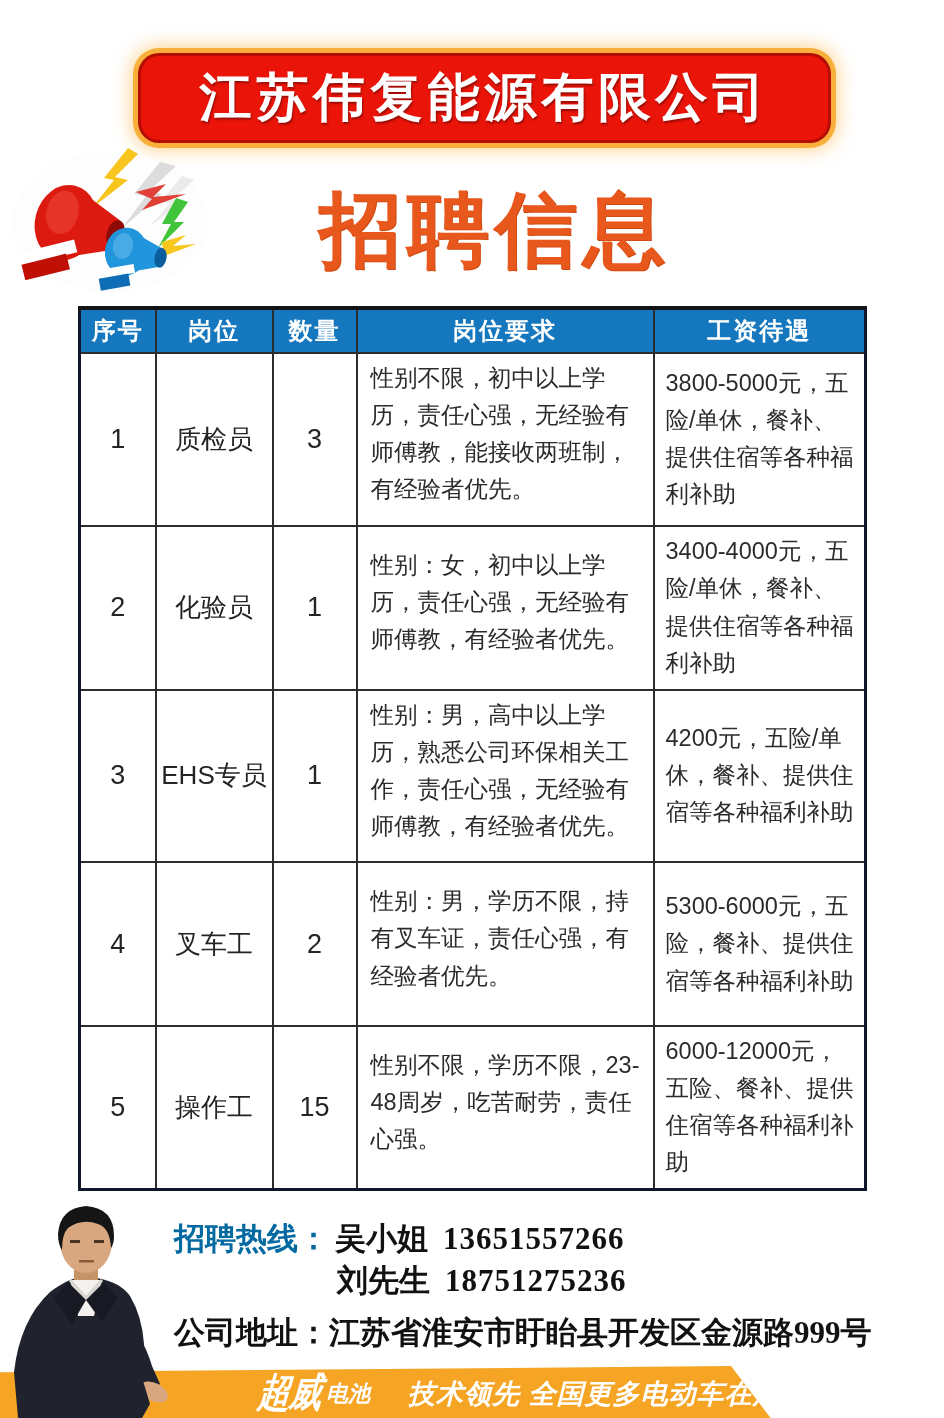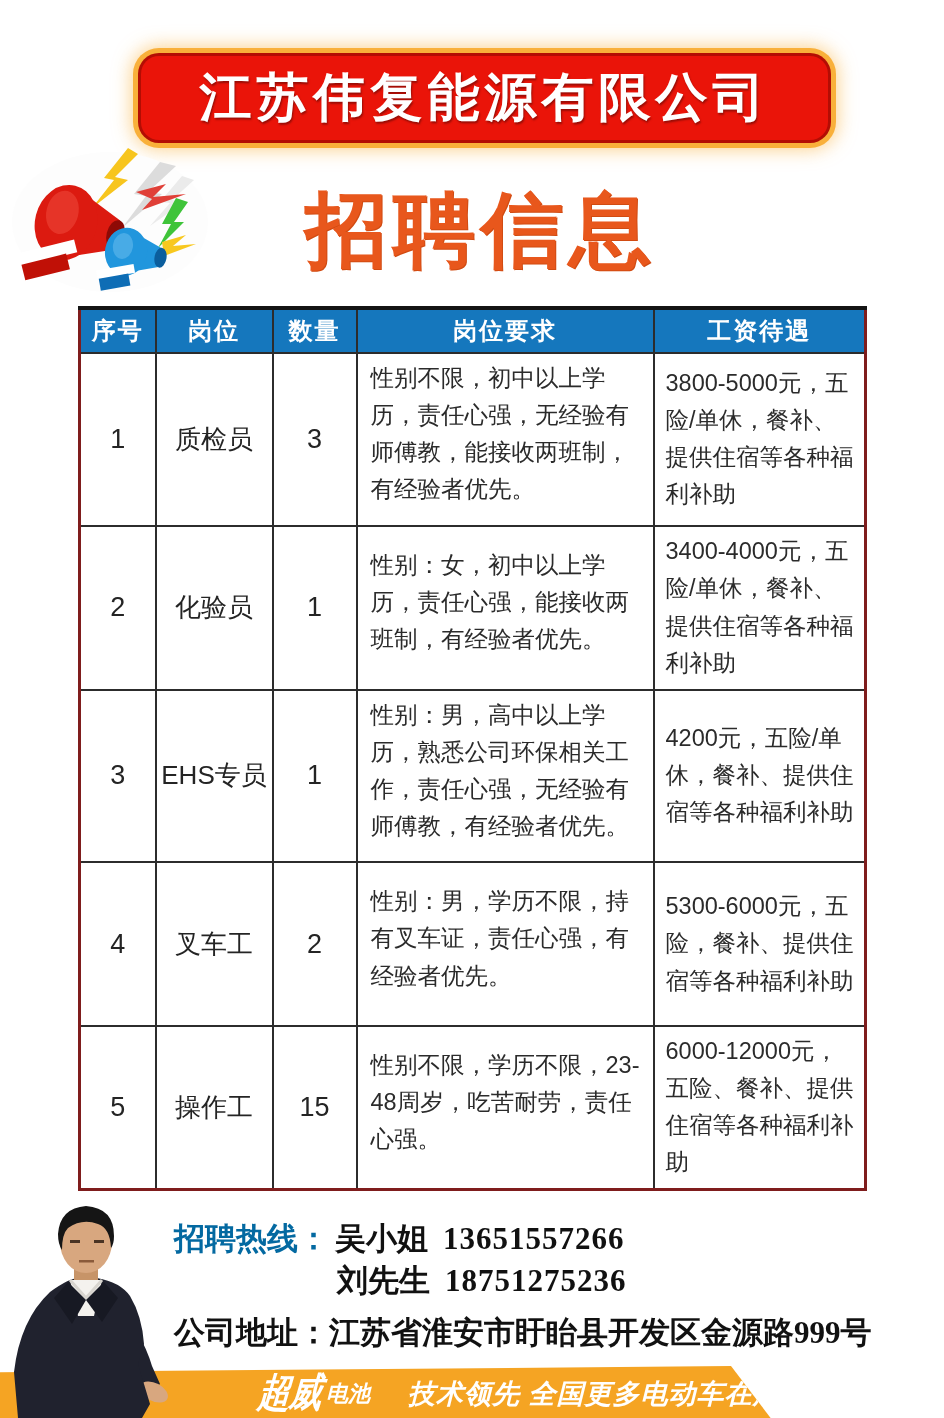--- a/index.html
+++ b/index.html
@@ -14,32 +14,32 @@
     display:flex;align-items:center;justify-content:center;
   }
   .company-banner span{
     color:#fff;font-family:"Liberation Serif","DejaVu Serif",serif;
     font-size:52px;font-weight:bold;letter-spacing:5px;white-space:nowrap;
     text-shadow:1px 2px 2px rgba(0,0,0,.35);
   }
 
   
   .poster-title{
-    position:absolute;left:305px;top:176px;width:360px;
+    position:absolute;left:319px;top:176px;width:360px;
     color:#e8571c;font-family:Liberation Mono, monospace;
     font-size:82px;font-weight:900;letter-spacing:6px;white-space:nowrap;
     text-shadow:1px 1px 0 #d14b12;
   }
   .megaphone-art{position:absolute;left:10px;top:142px;}
 
   
   table.jobs{
     position:absolute;left:78px;top:306px;width:786px;
     border-collapse:collapse;table-layout:fixed;
-    border:3px solid #7f1d1d;
+    border:3px solid #0f172a;
   }
   table.jobs th,table.jobs td{border:2px solid #2c2c2c;vertical-align:middle;}
   table.jobs th{
     background:#1577bd;color:#ffffff;font-size:24px;font-weight:bold;
     height:40px;border-top:4px solid #141414;letter-spacing:2px;
   }
   td.c{text-align:center;font-size:27px;color:#242424;}
   td.pos{text-align:center;font-size:26px;color:#242424;}
   td.req,td.sal{font-size:23.5px;color:#2b2b2b;line-height:1.58;padding:6px 12px 16px 13px;}
   td.sal{padding:6px 8px 6px 11px;}
@@ -138,21 +138,21 @@
       <td class="c">1</td>
       <td class="pos">质检员</td>
       <td class="c">3</td>
       <td class="req">性别不限，初中以上学历，责任心强，无经验有师傅教，能接收两班制，有经验者优先。</td>
       <td class="sal">3800-5000元，五险/单休，餐补、提供住宿等各种福利补助</td>
     </tr>
     <tr class="r2">
       <td class="c">2</td>
       <td class="pos">化验员</td>
       <td class="c">1</td>
-      <td class="req">性别：女，初中以上学历，责任心强，能接收两班制，有经验者优先。</td>
+      <td class="req">性别：女，初中以上学历，责任心强，无经验有师傅教，有经验者优先。</td>
       <td class="sal">3400-4000元，五险/单休，餐补、提供住宿等各种福利补助</td>
     </tr>
     <tr class="r3">
       <td class="c">3</td>
       <td class="pos">EHS专员</td>
       <td class="c">1</td>
       <td class="req">性别：男，高中以上学历，熟悉公司环保相关工作，责任心强，无经验有师傅教，有经验者优先。</td>
       <td class="sal">4200元，五险/单休，餐补、提供住宿等各种福利补助</td>
     </tr>
     <tr class="r4">

